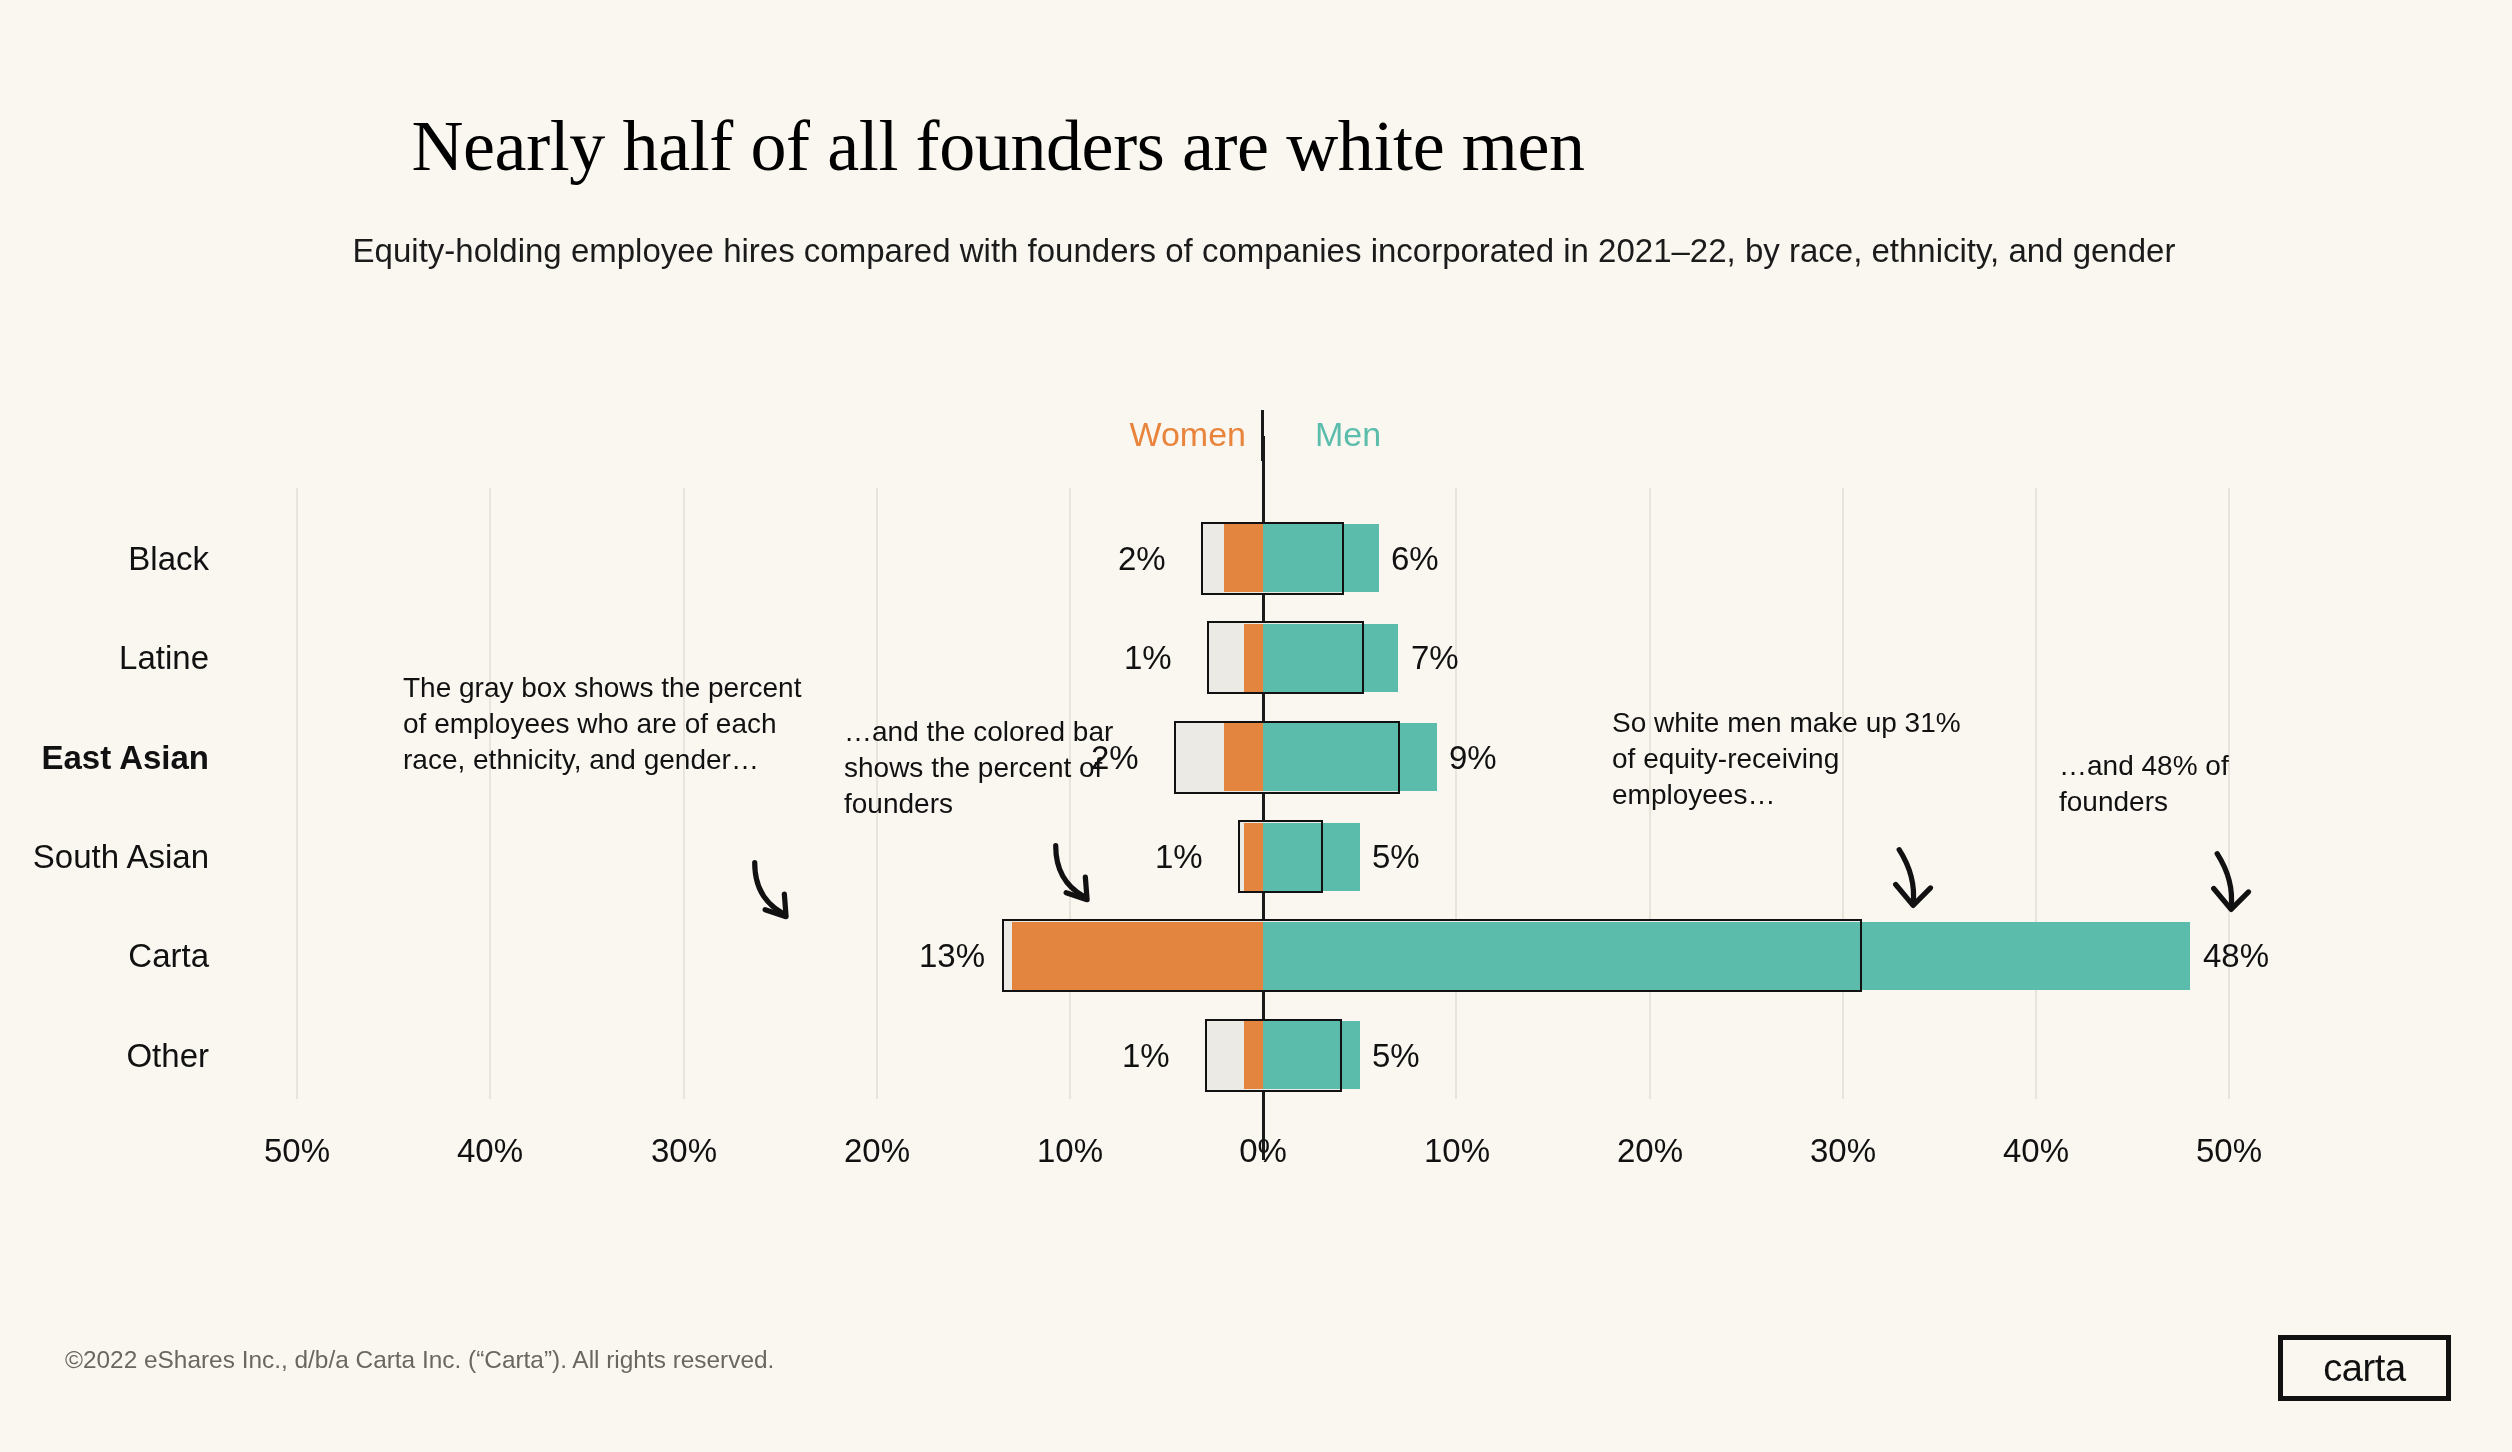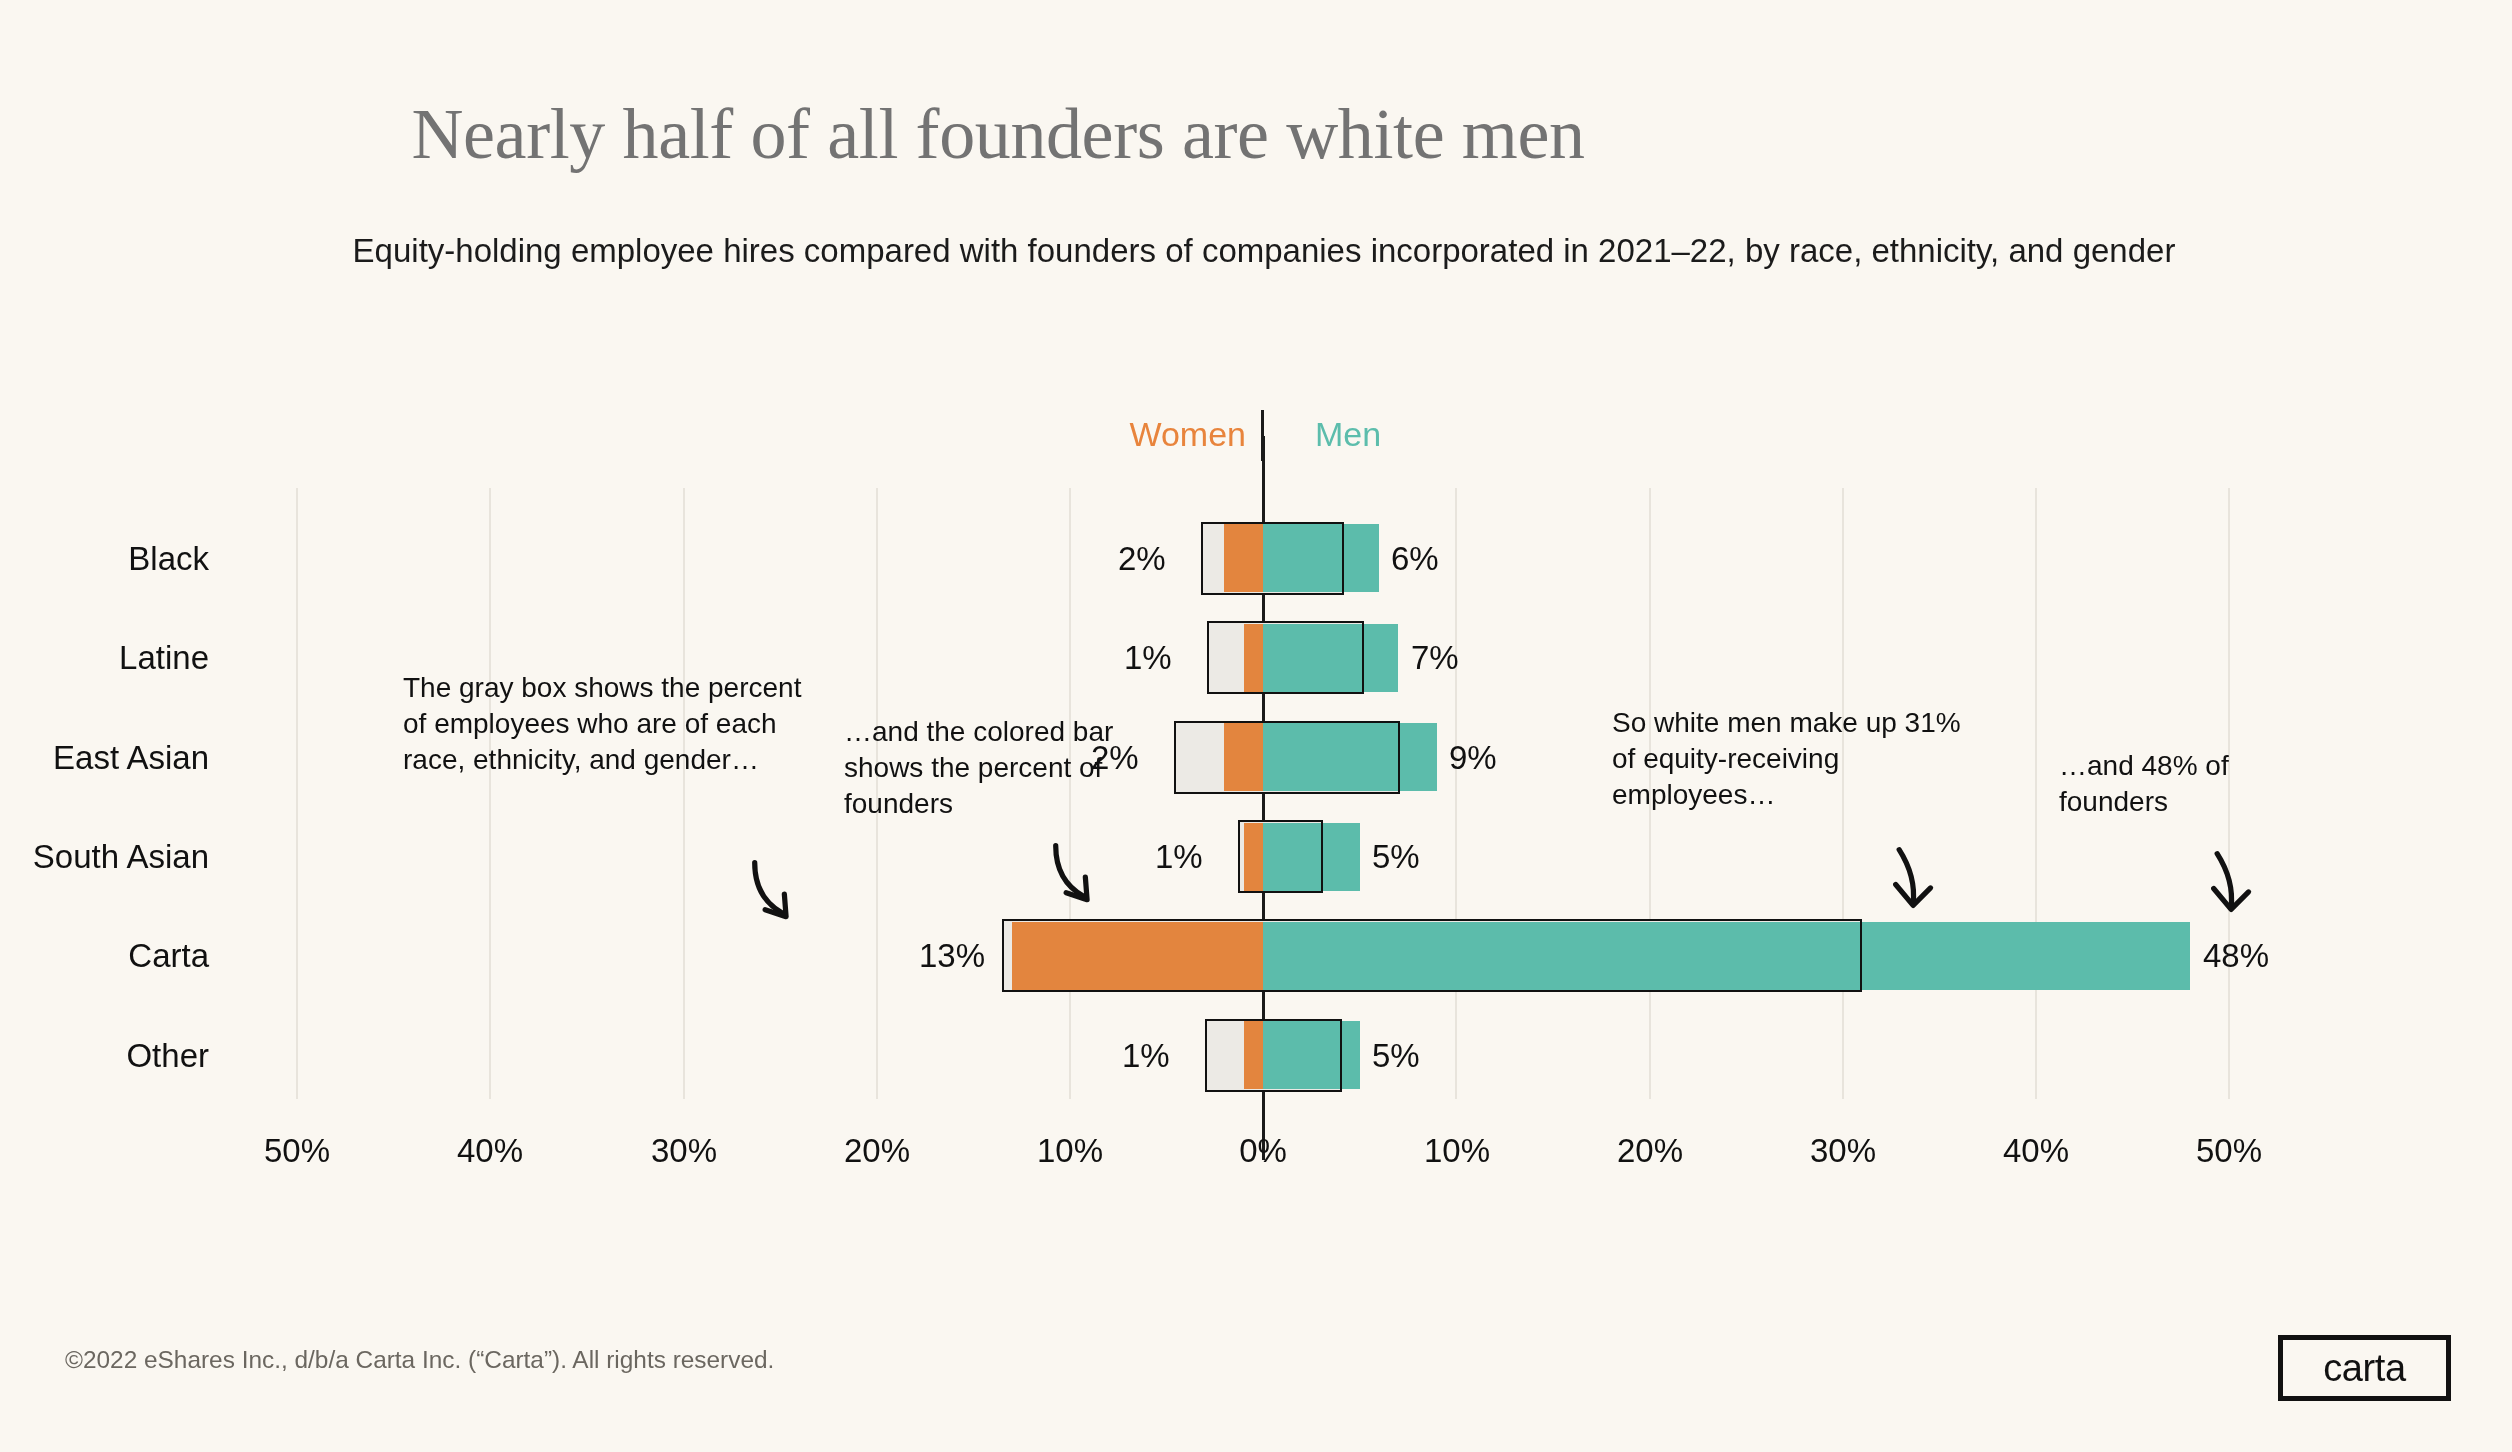--- a/index.html
+++ b/index.html
@@ -12,29 +12,29 @@
     background: #FAF7F1;
     font-family: "Liberation Sans", sans-serif;
     color: #111111;
     overflow: hidden;
     position: relative;
   }
 
   
   #chart-title {
     position: absolute;
-    top: 98px;
+    top: 110px;
     left: 0;
     width: 1996px;
     text-align: center;
     font-family: "Liberation Serif", serif;
     font-size: 72px;
     font-weight: 400;
     letter-spacing: -0.4px;
-    color: #737373;
+    color: #000000;
     line-height: 1;
   }
   #chart-subtitle {
     position: absolute;
     top: 234px;
     left: 8px;
     width: 2512px;
     text-align: center;
     font-size: 33px;
     font-weight: 400;
@@ -201,21 +201,21 @@
       <div class="grayBox" style="background: transparent; left: 1201px; width: 143px; top: 522px; height: 73px;"></div>
       <div class="valLabel" style="top: 542px; left: 1118px;">2%</div>
       <div class="valLabel" style="top: 542px; left: 1391px;">6%</div>
       <div class="row-label" style="top: 641px;">Latine</div>
       <div class="grayBox" style="left: 1207px; width: 157px; top: 621px; height: 73px;"></div>
       <div class="barWomen" style="left: 1244px; width: 19.3px; top: 624px; height: 68px;"></div>
       <div class="barMen" style="left: 1263px; width: 135px; top: 624px; height: 68px;"></div>
       <div class="grayBox" style="background: transparent; left: 1207px; width: 157px; top: 621px; height: 73px;"></div>
       <div class="valLabel" style="top: 641px; left: 1124px;">1%</div>
       <div class="valLabel" style="top: 641px; left: 1411px;">7%</div>
-      <div class="row-label" style="top: 741px;">East Asian</div>
+      <div class="row-label" style="top: 741px; font-weight: bold;">East Asian</div>
       <div class="grayBox" style="left: 1174px; width: 226px; top: 721px; height: 73px;"></div>
       <div class="barWomen" style="left: 1224px; width: 39px; top: 723px; height: 68px;"></div>
       <div class="barMen" style="left: 1263px; width: 174px; top: 723px; height: 68px;"></div>
       <div class="grayBox" style="background: transparent; left: 1174px; width: 226px; top: 721px; height: 73px;"></div>
       <div class="valLabel" style="top: 741px; left: 1091px;">2%</div>
       <div class="valLabel" style="top: 741px; left: 1449px;">9%</div>
       <div class="row-label" style="top: 840px;">South Asian</div>
       <div class="grayBox" style="left: 1238px; width: 85px; top: 820px; height: 73px;"></div>
       <div class="barWomen" style="left: 1244px; width: 19.3px; top: 823px; height: 68px;"></div>
       <div class="barMen" style="left: 1263px; width: 97px; top: 823px; height: 68px;"></div>

